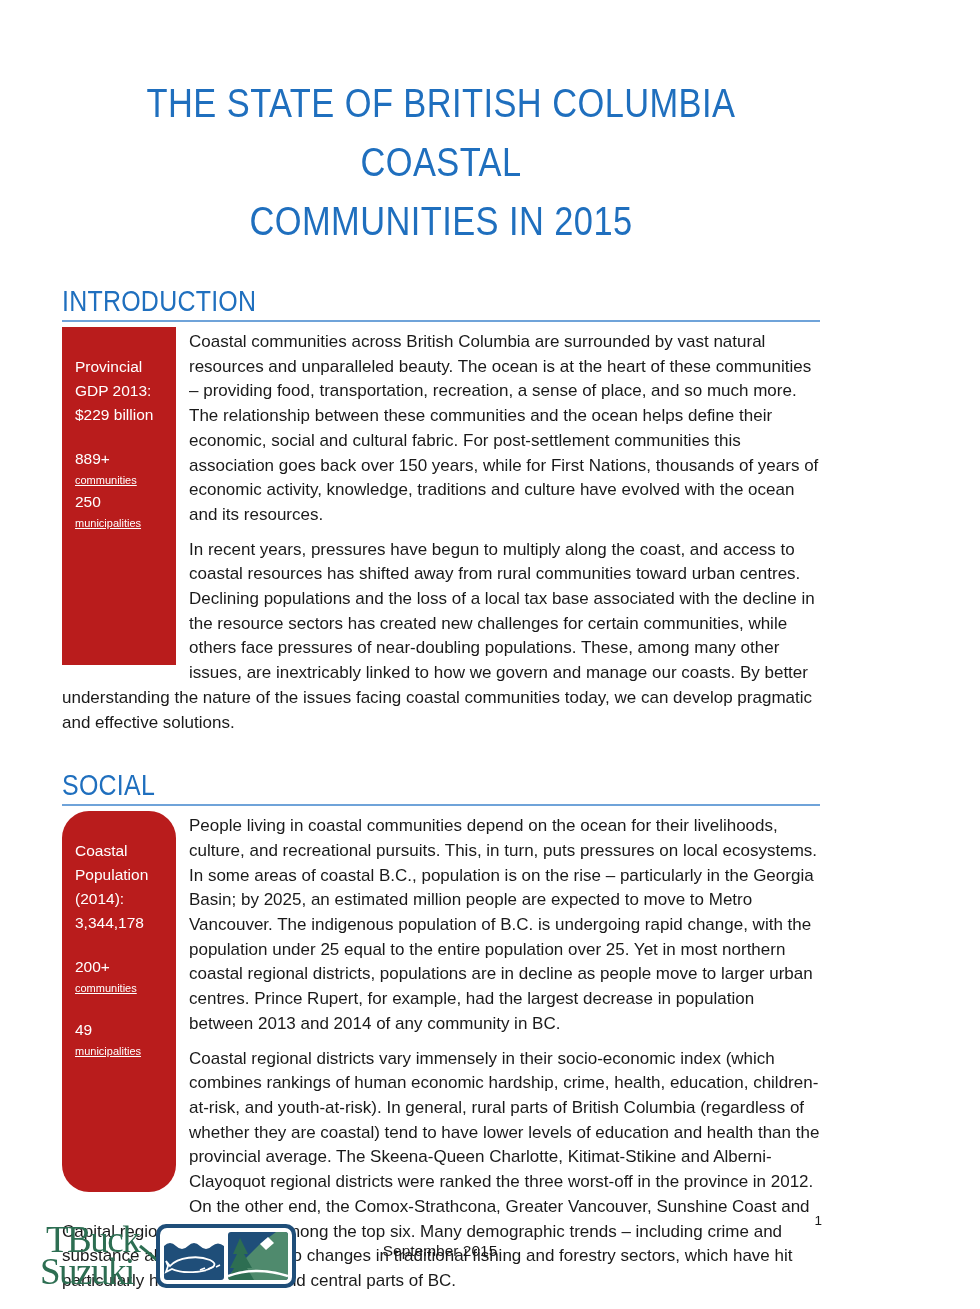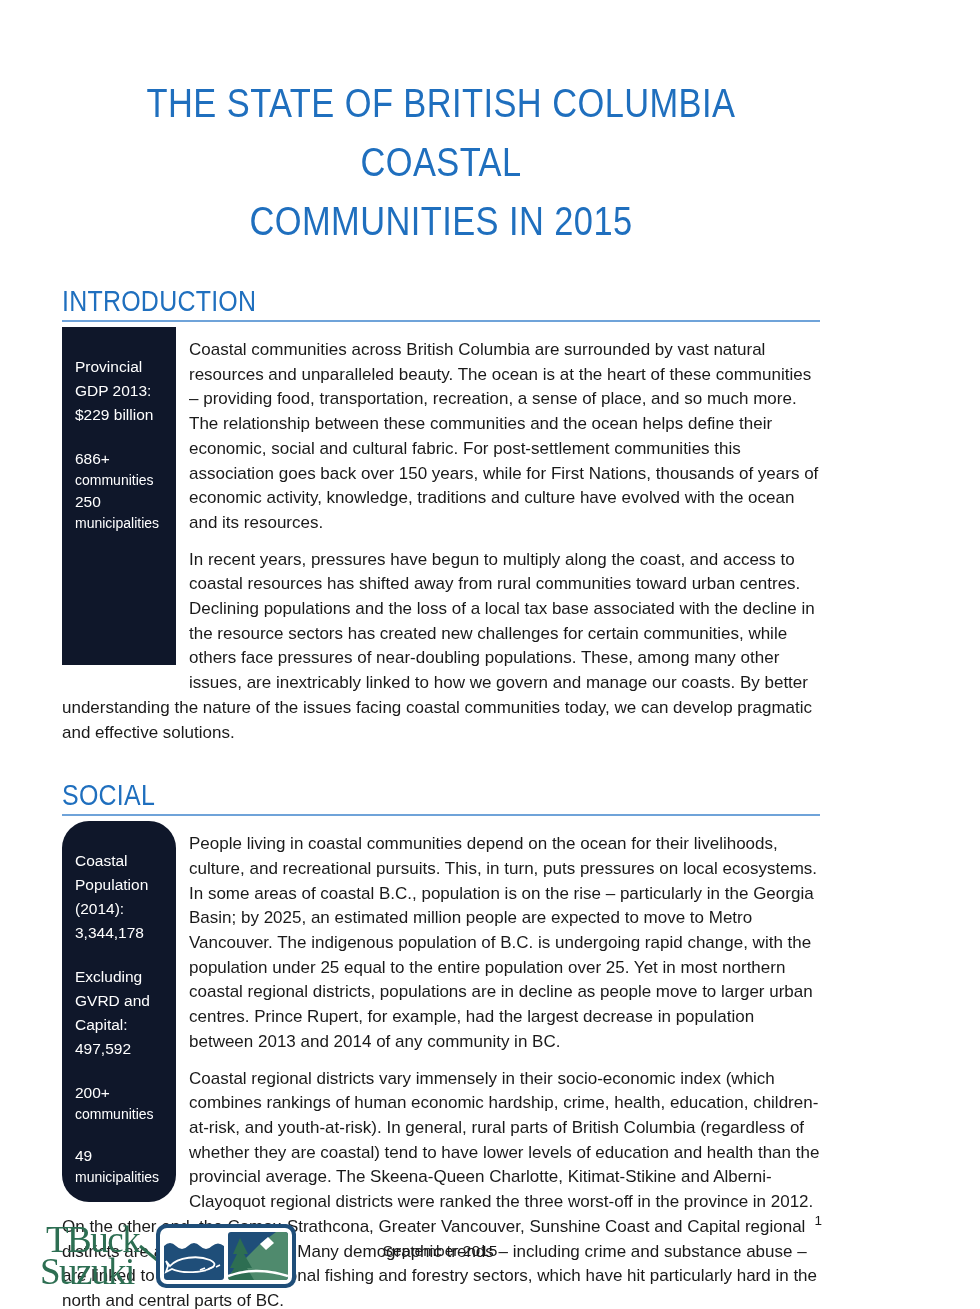--- a/index.html
+++ b/index.html
@@ -42,37 +42,37 @@
     border-top:2px solid #6fa3d9;
     margin:2px 0 0 0;
   }
 
   .section-body{
     padding-top:4px;
     font-size:17px;
     line-height:24.7px;
     text-align:left;
   }
-  .section-body p{margin:12px 0 10px 0;}
+  .section-body p{margin:4px 0 10px 0;}
 
   .stat-box{
     float:left;
     width:114px;
     box-sizing:border-box;
-    background:#0f172a;
+    background:#b91c1c;
     color:#ffffff;
     padding:28px 13px 12px 13px;
     margin:1px 13px 8px 0;
   }
   .stat-box.intro{min-height:338px;}
   .stat-box.social{min-height:381px;border-radius:27px;}
   .stat-group{margin:0 0 20px 0;}
   .stat-group:last-child{margin-bottom:0;}
   .stat-line.lg{font-size:15.5px;line-height:24px;}
-  .stat-line.sm{font-size:14px;line-height:19px;}
+  .stat-line.sm{font-size:11px;line-height:19px;text-decoration:underline;}
 
   .footer-date{
     position:absolute;
     left:0;right:0;
     top:1242px;
     text-align:center;
     font-size:15.5px;
     color:#1a1a1a;
   }
   .page-number{
@@ -103,40 +103,37 @@
 
     <h2 class="section-heading">INTRODUCTION</h2>
     <hr class="heading-rule">
 
     <div class="section-body">
       <aside class="stat-box intro">
         <div class="stat-group">
           <div class="stat-line lg">Provincial GDP 2013: $229 billion</div>
         </div>
         <div class="stat-group">
-          <div class="stat-line lg">686+</div>
+          <div class="stat-line lg">889+</div>
           <div class="stat-line sm">communities</div>
           <div class="stat-line lg">250</div>
           <div class="stat-line sm">municipalities</div>
         </div>
       </aside>
       <p>Coastal communities across British Columbia are surrounded by vast natural resources and unparalleled beauty. The ocean is at the heart of these communities – providing food, transportation, recreation, a sense of place, and so much more. The relationship between these communities and the ocean helps define their economic, social and cultural fabric. For post-settlement communities this association goes back over 150 years, while for First Nations, thousands of years of economic activity, knowledge, traditions and culture have evolved with the ocean and its resources.</p>
       <p>In recent years, pressures have begun to multiply along the coast, and access to coastal resources has shifted away from rural communities toward urban centres. Declining populations and the loss of a local tax base associated with the decline in the resource sectors has created new challenges for certain communities, while others face pressures of near-doubling populations. These, among many other issues, are inextricably linked to how we govern and manage our coasts. By better understanding the nature of the issues facing coastal communities today, we can develop pragmatic and effective solutions.</p>
     </div>
 
     <h2 class="section-heading">SOCIAL</h2>
     <hr class="heading-rule">
 
     <div class="section-body">
       <aside class="stat-box social">
         <div class="stat-group">
           <div class="stat-line lg">Coastal Population (2014): 3,344,178</div>
-        </div>
-        <div class="stat-group">
-          <div class="stat-line lg">Excluding GVRD and Capital: 497,592</div>
         </div>
         <div class="stat-group">
           <div class="stat-line lg">200+</div>
           <div class="stat-line sm">communities</div>
         </div>
         <div class="stat-group">
           <div class="stat-line lg">49</div>
           <div class="stat-line sm">municipalities</div>
         </div>
       </aside>

